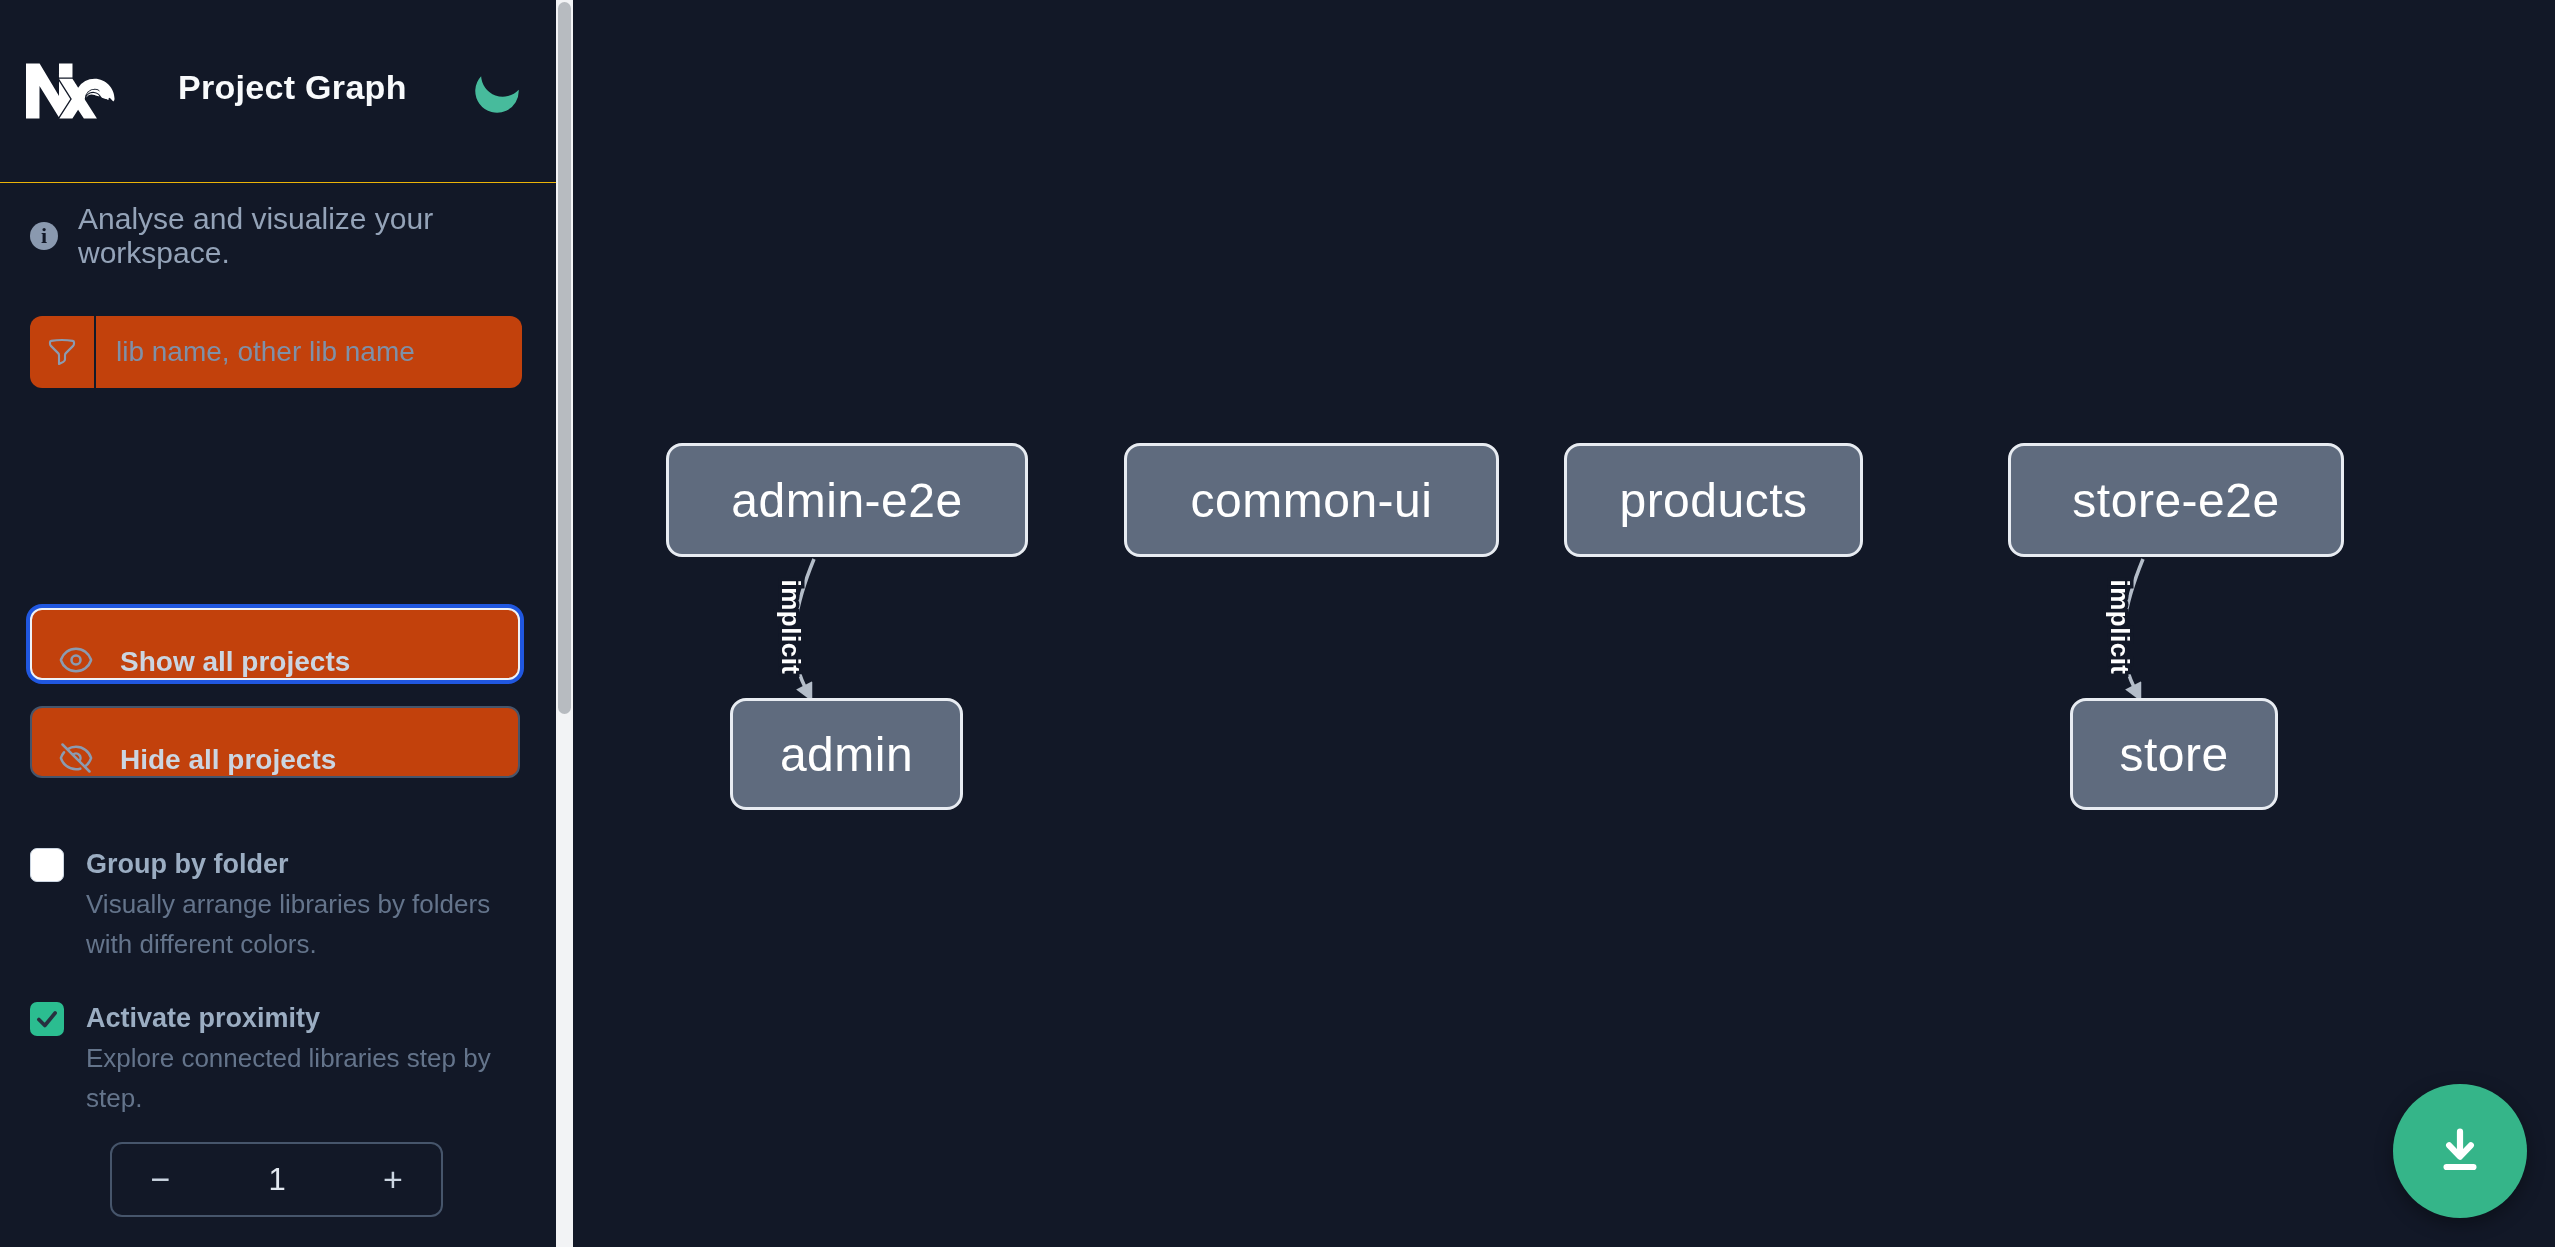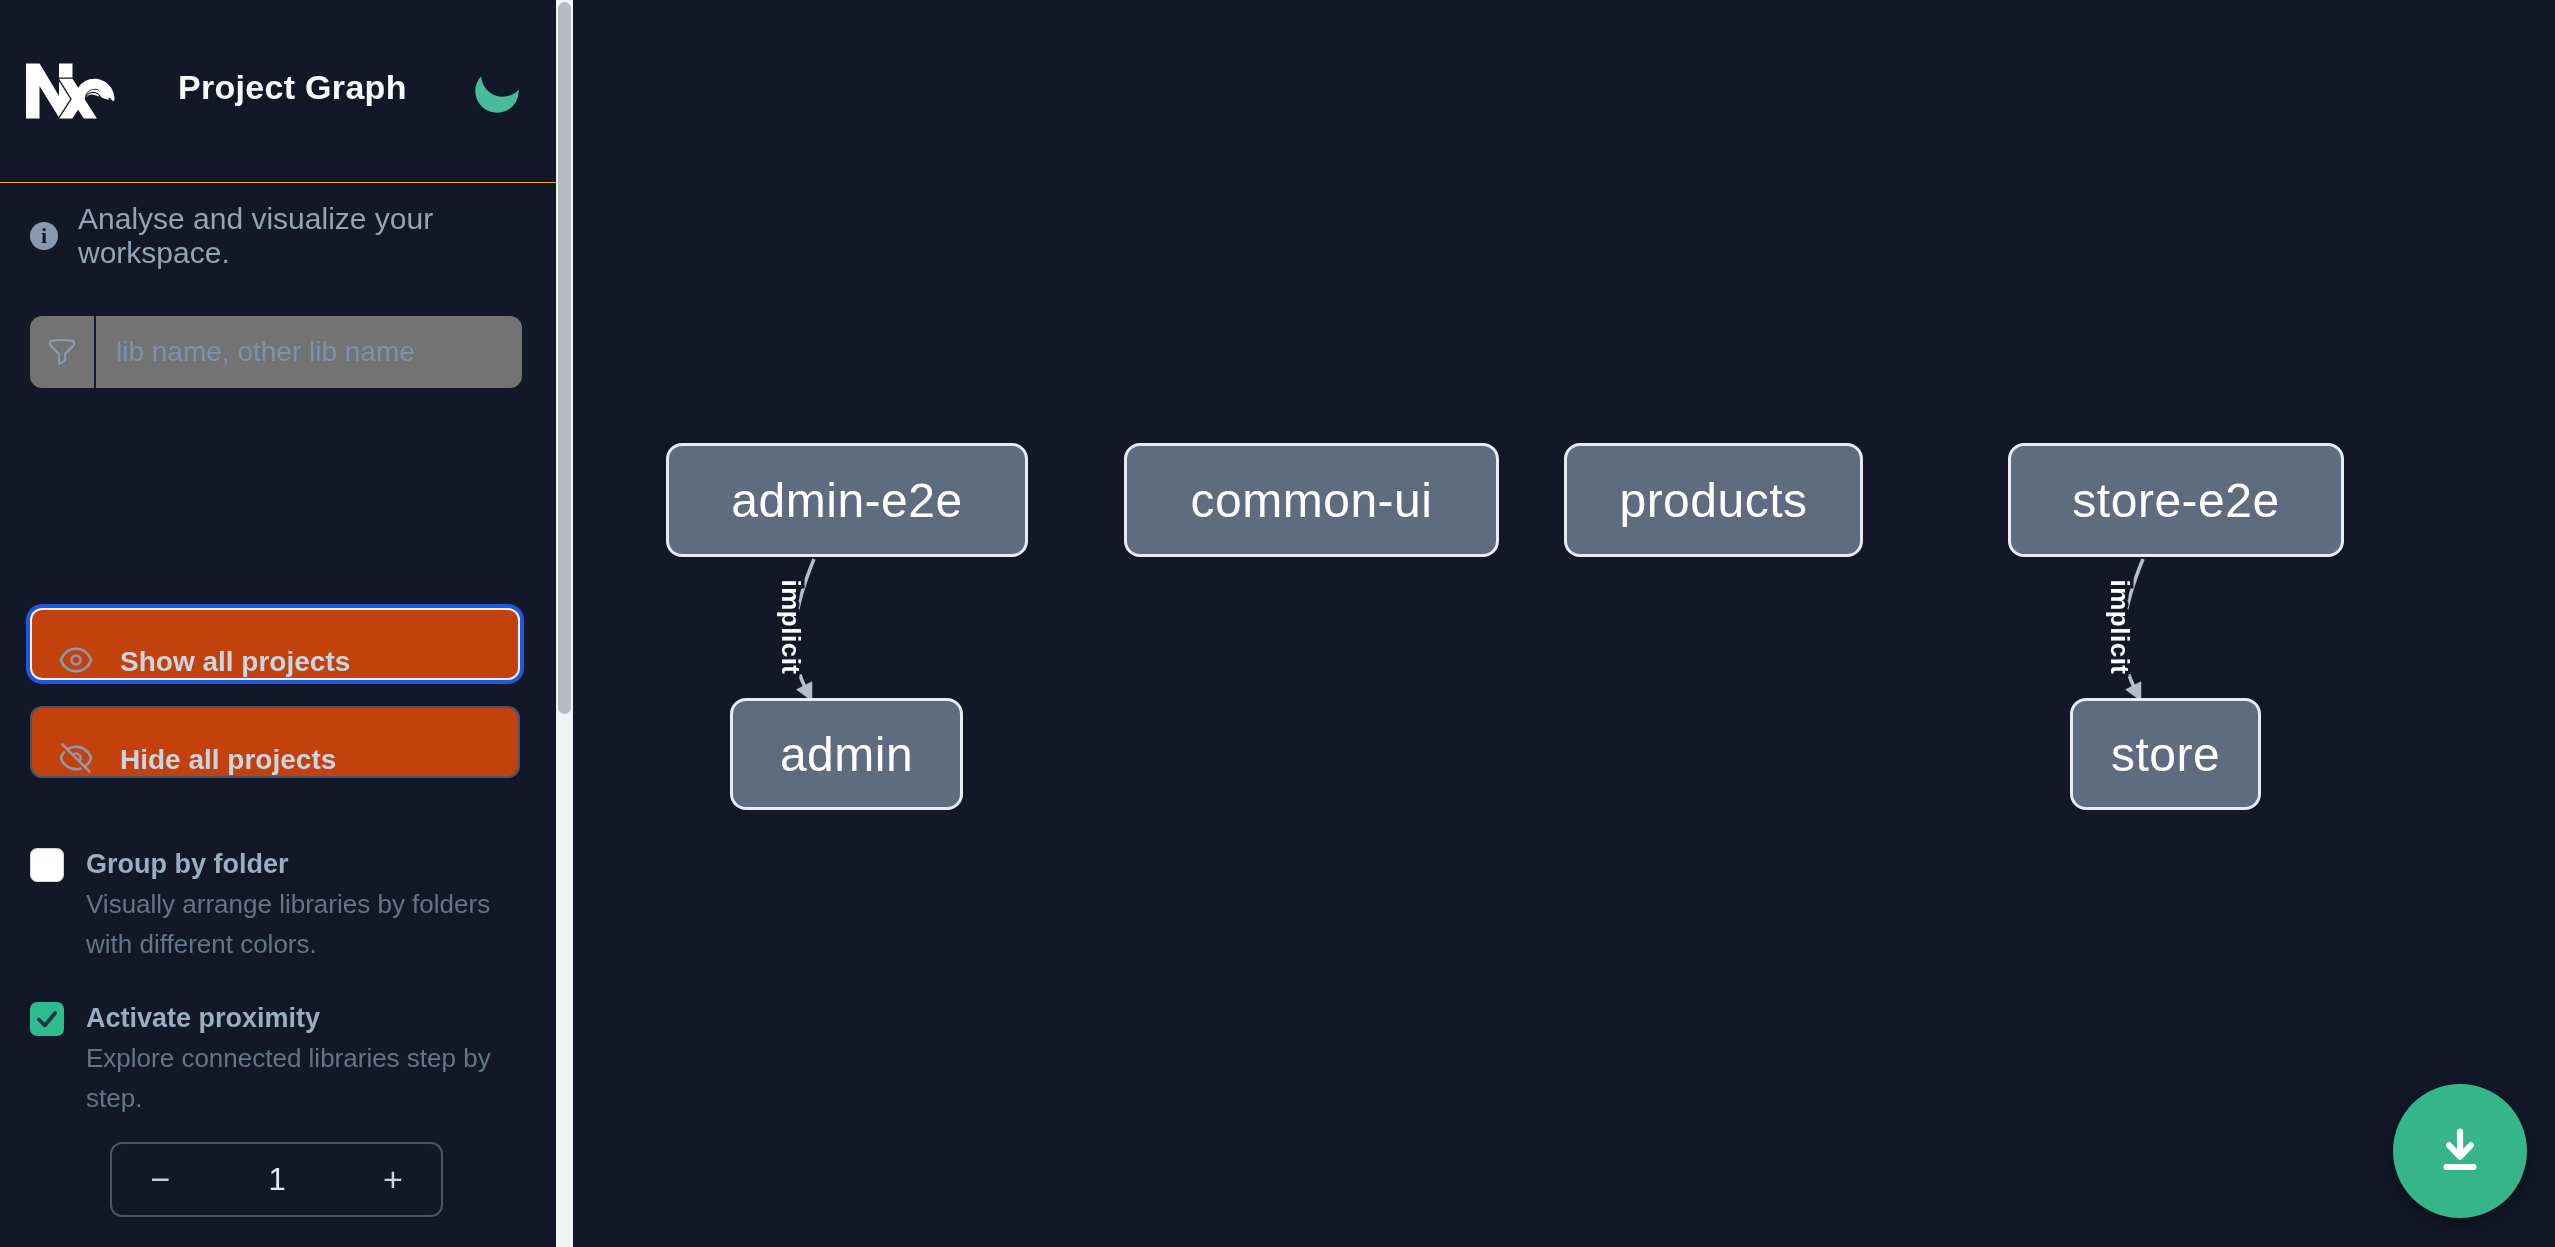--- a/index.html
+++ b/index.html
@@ -34,21 +34,21 @@
   .moon{position:absolute;left:468px;top:62px;cursor:pointer;}
   .tagline-row{position:absolute;left:30px;top:202px;display:flex;align-items:center;gap:20px;width:500px;}
   .info-circle{
     width:28px;height:28px;border-radius:50%;background:#8a99af;flex:0 0 28px;
     display:flex;align-items:center;justify-content:center;
     color:#121827;font-family:"Liberation Serif",serif;font-weight:700;font-size:22px;line-height:28px;
   }
   .tagline{color:#94a3b8;font-size:30px;font-weight:500;}
   .search{
     position:absolute;left:30px;top:316px;width:492px;height:72px;border-radius:12px;
-    background:#737373;display:flex;align-items:stretch;overflow:hidden;
+    background:#c2410c;display:flex;align-items:stretch;overflow:hidden;
   }
   .funnel-cell{width:64px;display:flex;align-items:center;justify-content:center;border-right:2px solid #111a2a;}
   .search input{
     flex:1;background:transparent;border:none;outline:none;color:#cbd5e1;
     font-size:28px;padding:0 20px;font-family:"Liberation Sans",sans-serif;
   }
   .search input::placeholder{color:#7f90a8;opacity:1;}
   .toggle{position:absolute;left:30px;display:flex;gap:22px;}
   .cb{width:34px;height:34px;border-radius:7px;flex:0 0 34px;margin-top:2px;cursor:pointer;box-sizing:border-box;
       display:flex;align-items:center;justify-content:center;}
@@ -94,21 +94,21 @@
       <text transform="translate(791,627) rotate(90)" text-anchor="middle" dominant-baseline="central" fill="#ffffff" stroke="#121827" stroke-width="7" paint-order="stroke" font-size="26" font-weight="700" letter-spacing="0.5">implicit</text>
       <path d="M 2143 559 C 2127 598 2113 645 2134 687" fill="none" stroke="#b4bdc9" stroke-width="3.5" marker-end="url(#arrow)"></path>
       <text transform="translate(2120,627) rotate(90)" text-anchor="middle" dominant-baseline="central" fill="#ffffff" stroke="#121827" stroke-width="7" paint-order="stroke" font-size="26" font-weight="700" letter-spacing="0.5">implicit</text>
     </svg>
   <div id="nodes">
       <div class="gnode" style="left: 666px; top: 443px; width: 362px; height: 114px;">admin-e2e</div>
       <div class="gnode" style="left: 1124px; top: 443px; width: 375px; height: 114px;">common-ui</div>
       <div class="gnode" style="left: 1564px; top: 443px; width: 299px; height: 114px;">products</div>
       <div class="gnode" style="left: 2008px; top: 443px; width: 336px; height: 114px;">store-e2e</div>
       <div class="gnode" style="left: 730px; top: 698px; width: 233px; height: 112px;">admin</div>
-      <div class="gnode" style="left: 2070px; top: 698px; width: 191px; height: 112px;">store</div>
+      <div class="gnode" style="left: 2070px; top: 698px; width: 208px; height: 112px;">store</div>
     </div>
   <button class="fab">
     <svg width="62" height="62" viewBox="0 0 24 24" fill="none" stroke="#ffffff" stroke-width="2.4" stroke-linecap="round" stroke-linejoin="round">
       <line x1="12" y1="4.5" x2="12" y2="13.5"></line>
       <polyline points="7.8,9.8 12,14.2 16.2,9.8"></polyline>
       <line x1="6.8" y1="18.2" x2="17.2" y2="18.2"></line>
     </svg>
   </button>
 </main>
 

